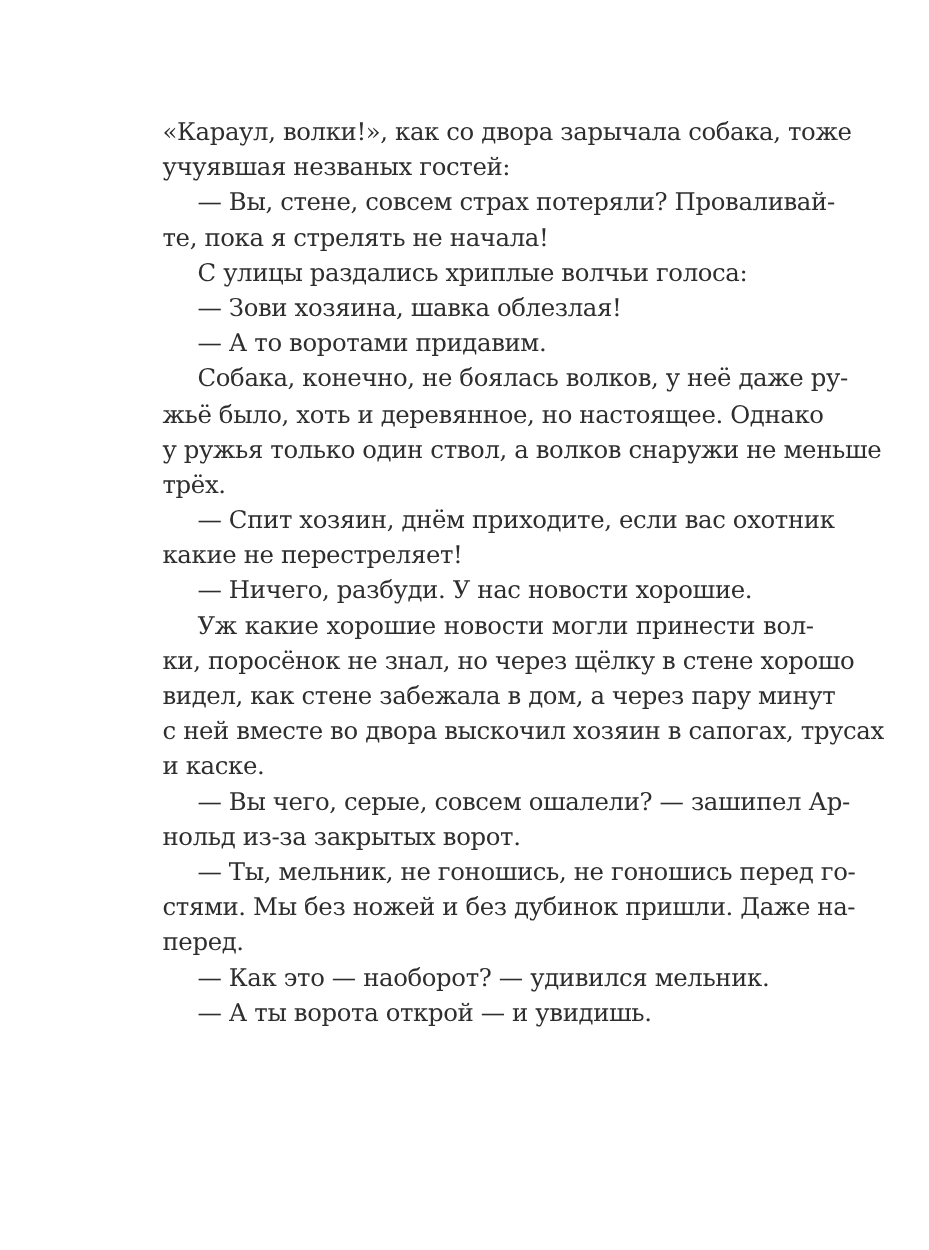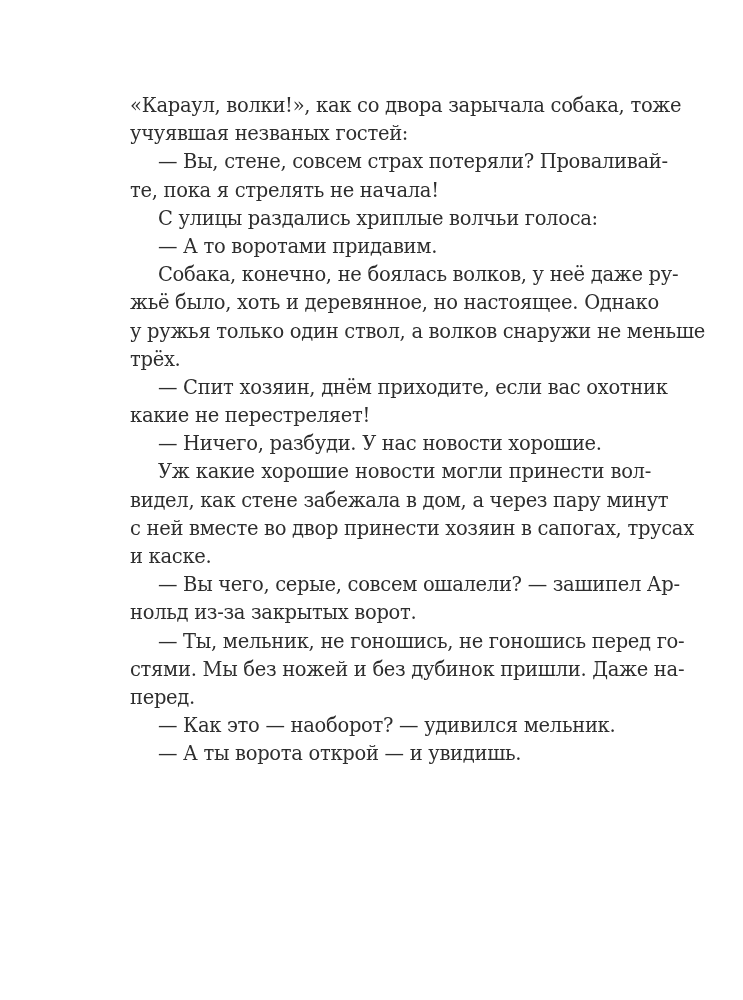--- a/index.html
+++ b/index.html
@@ -19,31 +19,33 @@
 </style>
 </head>
 <body>
 
 <div class="page">
   <span class="line">«Караул, волки!», как со двора зарычала собака, тоже</span>
   <span class="line last">учуявшая незваных гостей:</span>
   <span class="line indent">— Вы, стене, совсем страх потеряли? Проваливай-</span>
   <span class="line last">те, пока я стрелять не начала!</span>
   <span class="line indent last">С улицы раздались хриплые волчьи голоса:</span>
+  <span class="line indent last">— Зови хозяина, шавка облезлая!</span>
   <span class="line indent last">— А то воротами придавим.</span>
   <span class="line indent">Собака, конечно, не боялась волков, у неё даже ру-</span>
   <span class="line">жьё было, хоть и деревянное, но настоящее. Однако</span>
   <span class="line">у ружья только один ствол, а волков снаружи не меньше</span>
   <span class="line last">трёх.</span>
   <span class="line indent">— Спит хозяин, днём приходите, если вас охотник</span>
   <span class="line last">какие не перестреляет!</span>
   <span class="line indent last">— Ничего, разбуди. У нас новости хорошие.</span>
   <span class="line indent">Уж какие хорошие новости могли принести вол-</span>
+  <span class="line">ки, поросёнок не знал, но через щёлку в стене хорошо</span>
   <span class="line">видел, как стене забежала в дом, а через пару минут</span>
-  <span class="line">с ней вместе во двор принести хозяин в сапогах, трусах</span>
+  <span class="line">с ней вместе во двора выскочил хозяин в сапогах, трусах</span>
   <span class="line last">и каске.</span>
   <span class="line indent">— Вы чего, серые, совсем ошалели? — зашипел Ар-</span>
   <span class="line last">нольд из-за закрытых ворот.</span>
   <span class="line indent">— Ты, мельник, не гоношись, не гоношись перед го-</span>
   <span class="line">стями. Мы без ножей и без дубинок пришли. Даже на-</span>
   <span class="line last">перед.</span>
   <span class="line indent last">— Как это — наоборот? — удивился мельник.</span>
   <span class="line indent last">— А ты ворота открой — и увидишь.</span>
 </div>
 

